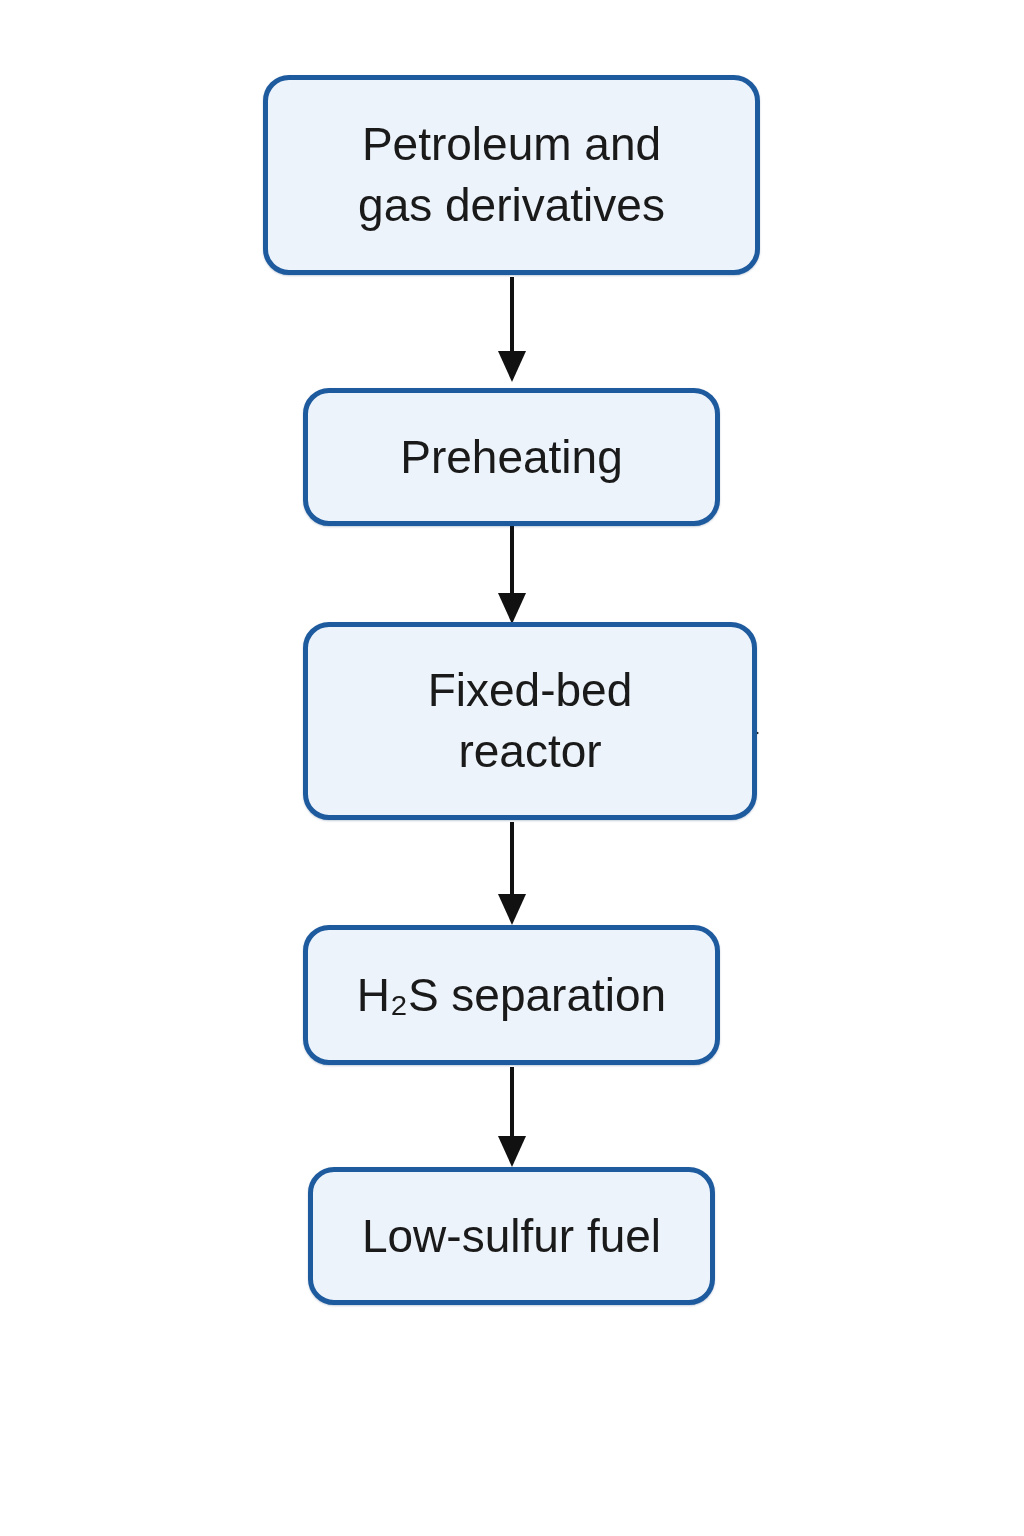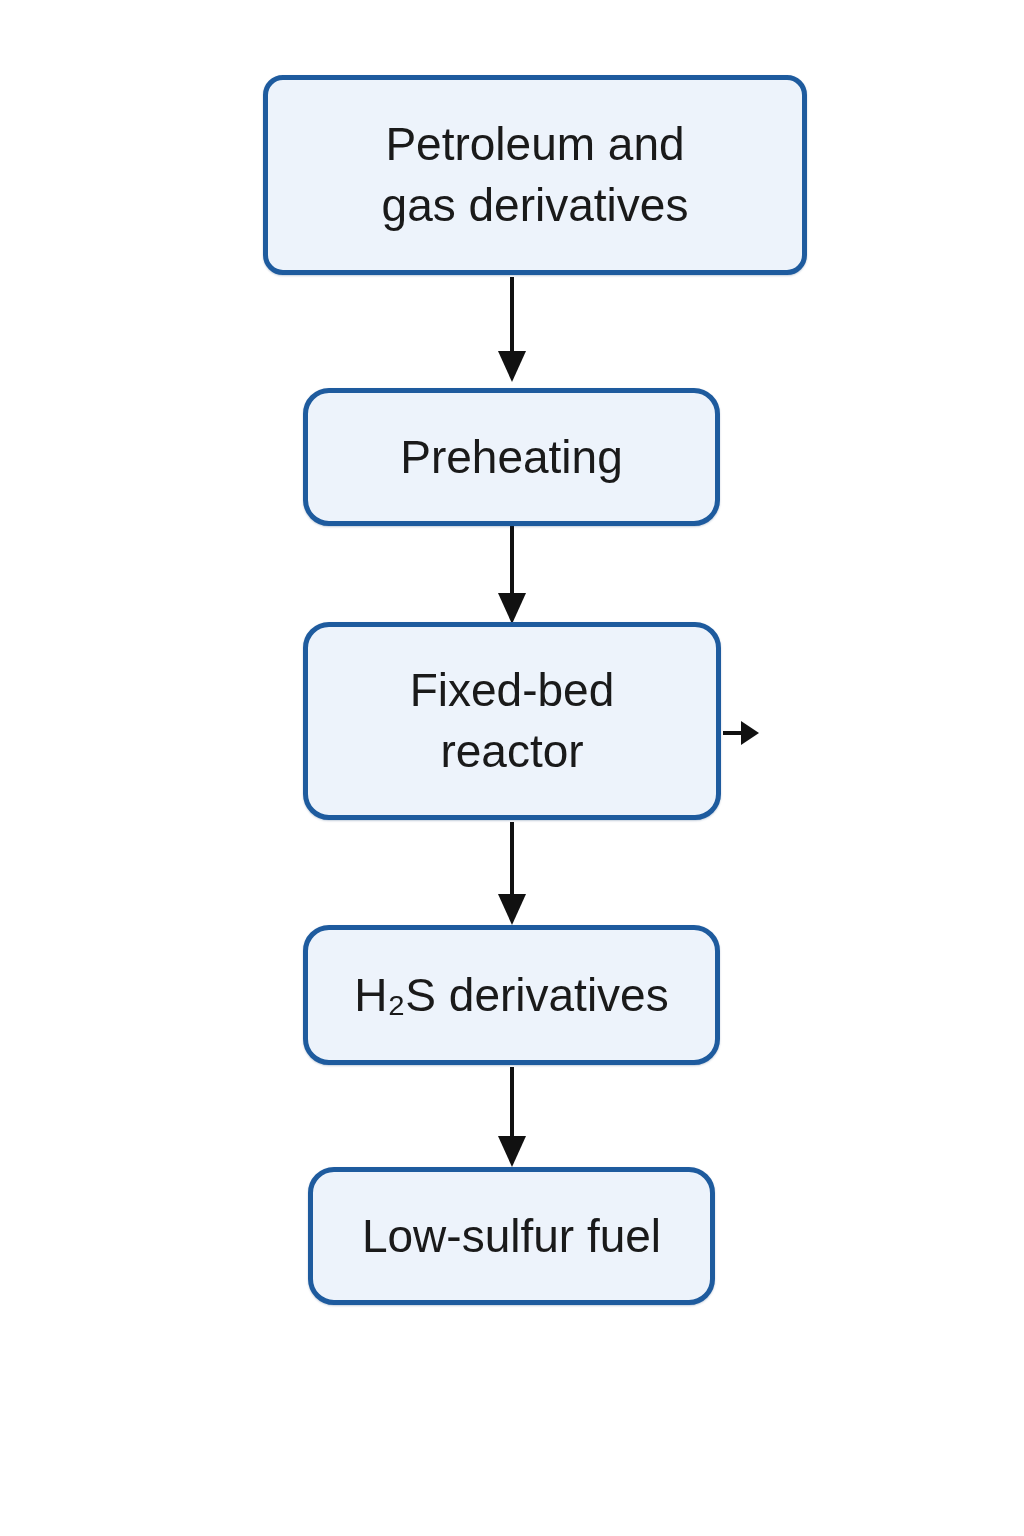--- a/index.html
+++ b/index.html
@@ -39,23 +39,23 @@
     text-align: center;
     background: var(--node-fill, #edf3fb);
     border: 5px solid var(--node-border, #1e5b9e);
     border-radius: 26px;
     color: var(--text-color, #1a1a1a);
     font-size: 46px;
     line-height: 1.32;
     white-space: pre-line;
     box-shadow: 0 1px 2px rgba(20, 60, 110, 0.25);
   }
-  .node-source    { left: 263px; top: 75px;   width: 544px; height: 200px; border-radius: 20px; }
+  .node-source    { left: 263px; top: 75px;   width: 497px; height: 200px; }
   .node-preheat   { left: 303px; top: 388px;  width: 417px; height: 138px; }
-  .node-reactor   { left: 303px; top: 622px;  width: 418px; height: 198px; }
+  .node-reactor   { left: 303px; top: 622px;  width: 454px; height: 198px; }
   .node-catalyst  { left: 757px; top: 693px;  width: 213px; height: 82px;
                     border-radius: 44px; font-size: 42px; border-width: 5px; }
   .node-h2s       { left: 303px; top: 925px;  width: 417px; height: 140px; }
   .node-output    { left: 308px; top: 1167px; width: 407px; height: 138px; text-align: right; }
 </style>
 </head>
 <body>
 
 <div class="canvas">
 
@@ -89,17 +89,17 @@
 
   <div class="node node-source">Petroleum and
 gas derivatives</div>
 
   <div class="node node-preheat">Preheating</div>
 
   <div class="node node-reactor">Fixed-bed
 reactor</div>
 
 
-  <div class="node node-h2s">H₂S derivatives</div>
+  <div class="node node-h2s">H₂S separation</div>
 
   <div class="node node-output">Low-sulfur fuel</div>
 
 </div>
 
 </body></html>

